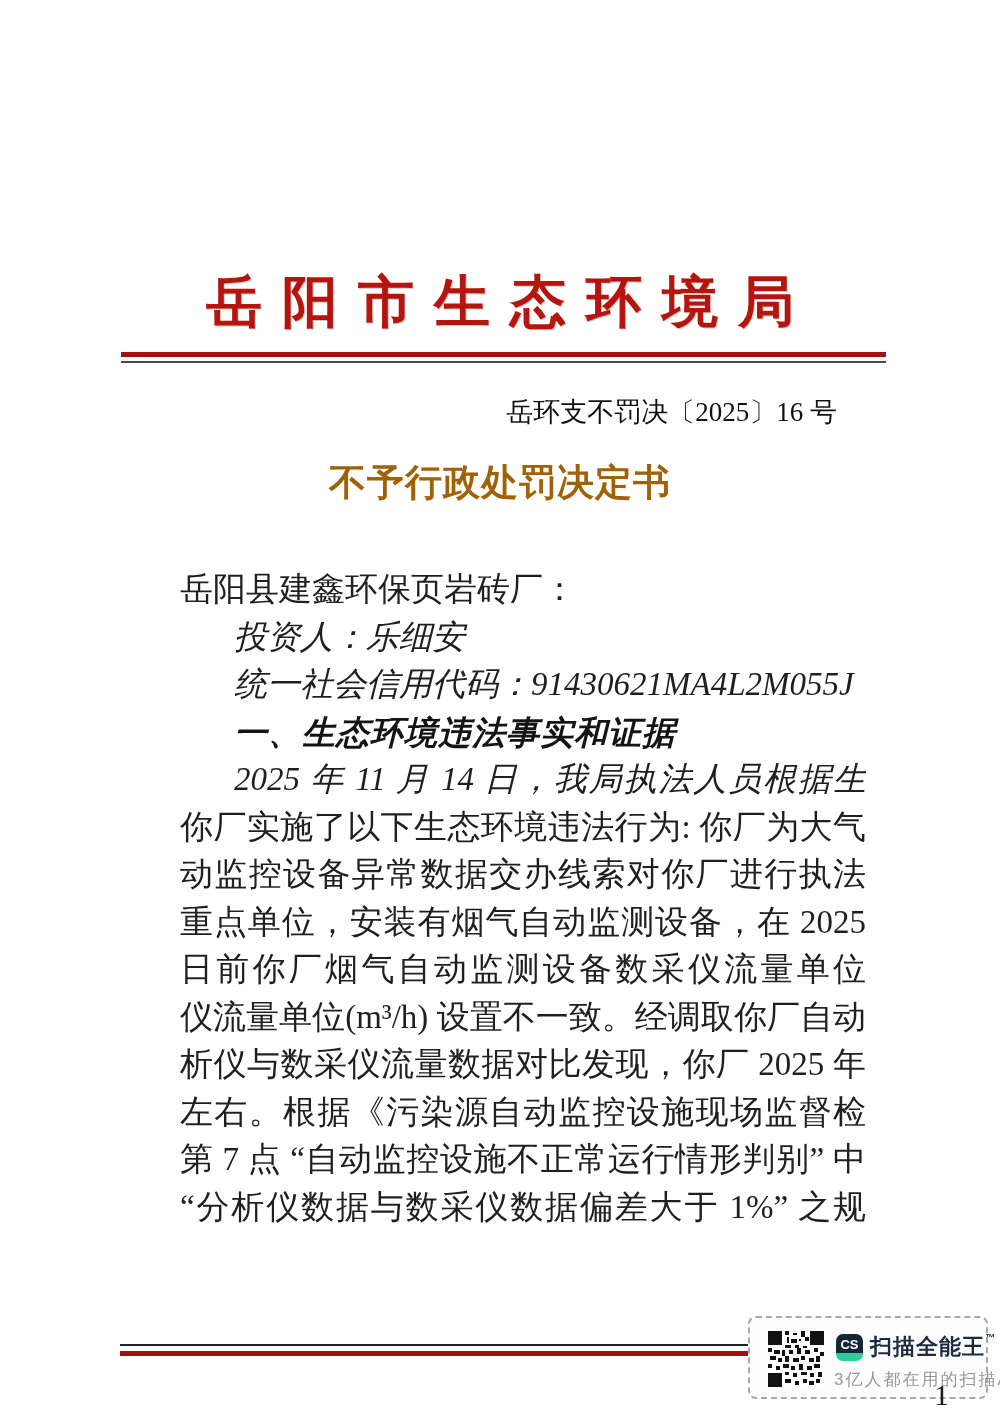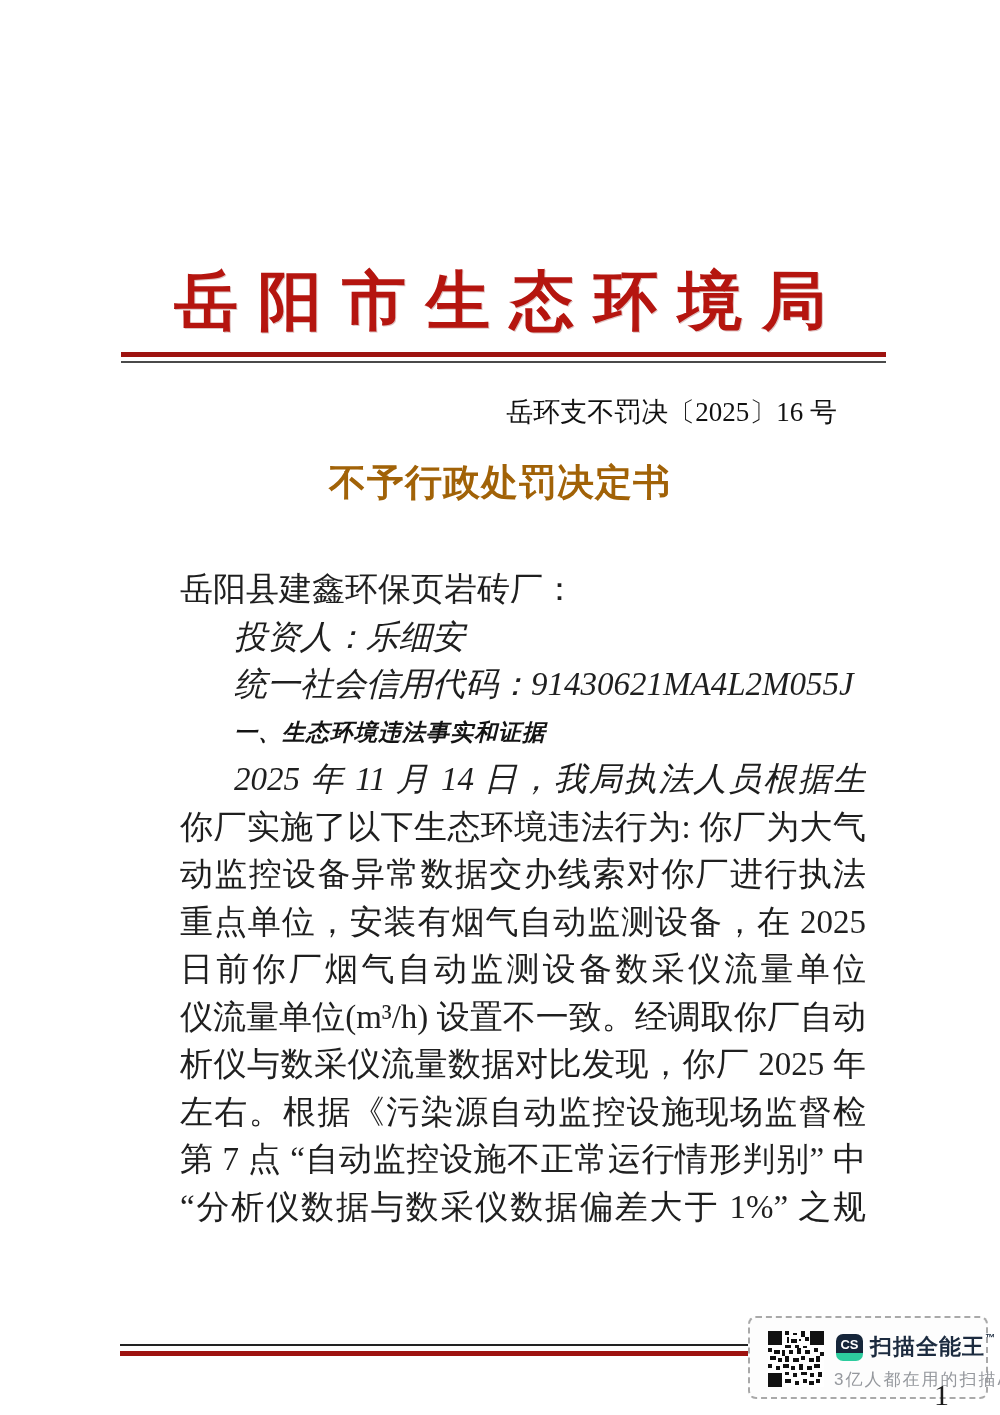--- a/index.html
+++ b/index.html
@@ -5,21 +5,21 @@
   html,body{margin:0;padding:0;background:#e8e8e8;}
   .page{
     position:relative;width:1000px;height:1415px;margin:0 auto;
     background:#ffffff;overflow:hidden;
     font-family:"Liberation Serif","DejaVu Serif",serif;
     color:#1f1f1f;
   }
   
   .agency{
     position:absolute;left:0;top:256px;width:1000px;height:92px;
-    text-align:center;font-weight:bold;font-size:64px;line-height:92px;
+    text-align:center;font-weight:bold;font-size:56px;line-height:92px;
     color:#b5150f;letter-spacing:20px;padding-left:20px;box-sizing:border-box;
     text-shadow:1px 1px 0 rgba(120,10,10,.25);
   }
   .head-rule-red{position:absolute;left:121px;top:352px;width:765px;height:5px;background:#9e1310;}
   .head-rule-dark{position:absolute;left:121px;top:361px;width:765px;height:2px;background:#4a4a4a;}
   .doc-number{
     position:absolute;right:163px;top:395px;height:34px;line-height:34px;
     font-size:27px;color:#111;
   }
   
@@ -32,21 +32,21 @@
   .bline{
     height:47.5px;line-height:47.5px;font-size:33px;white-space:nowrap;
   }
   .bline.just{
     white-space:normal;text-align:justify;text-align-last:justify;
     text-justify:inter-ideograph;overflow:hidden;
   }
   .indent2{padding-left:54px;font-style:italic;}
   .sec-head{
     font-family:"Liberation Sans","DejaVu Sans",sans-serif;
-    font-weight:bold;letter-spacing:1px;font-size:23px;color:#141414;
+    font-weight:bold;letter-spacing:1px;font-size:33px;color:#141414;
   }
   
   .foot-rule-dark{position:absolute;left:120px;top:1344px;width:764px;height:2px;background:#222;}
   .foot-rule-red{position:absolute;left:120px;top:1351px;width:764px;height:5px;background:#9e1310;}
   
   .cs-box{
     position:absolute;left:748px;top:1316px;width:240px;height:83px;
     background:#fdfdfd;border:2px dashed #a9a9a9;border-radius:8px;
     box-sizing:border-box;z-index:5;
   }

